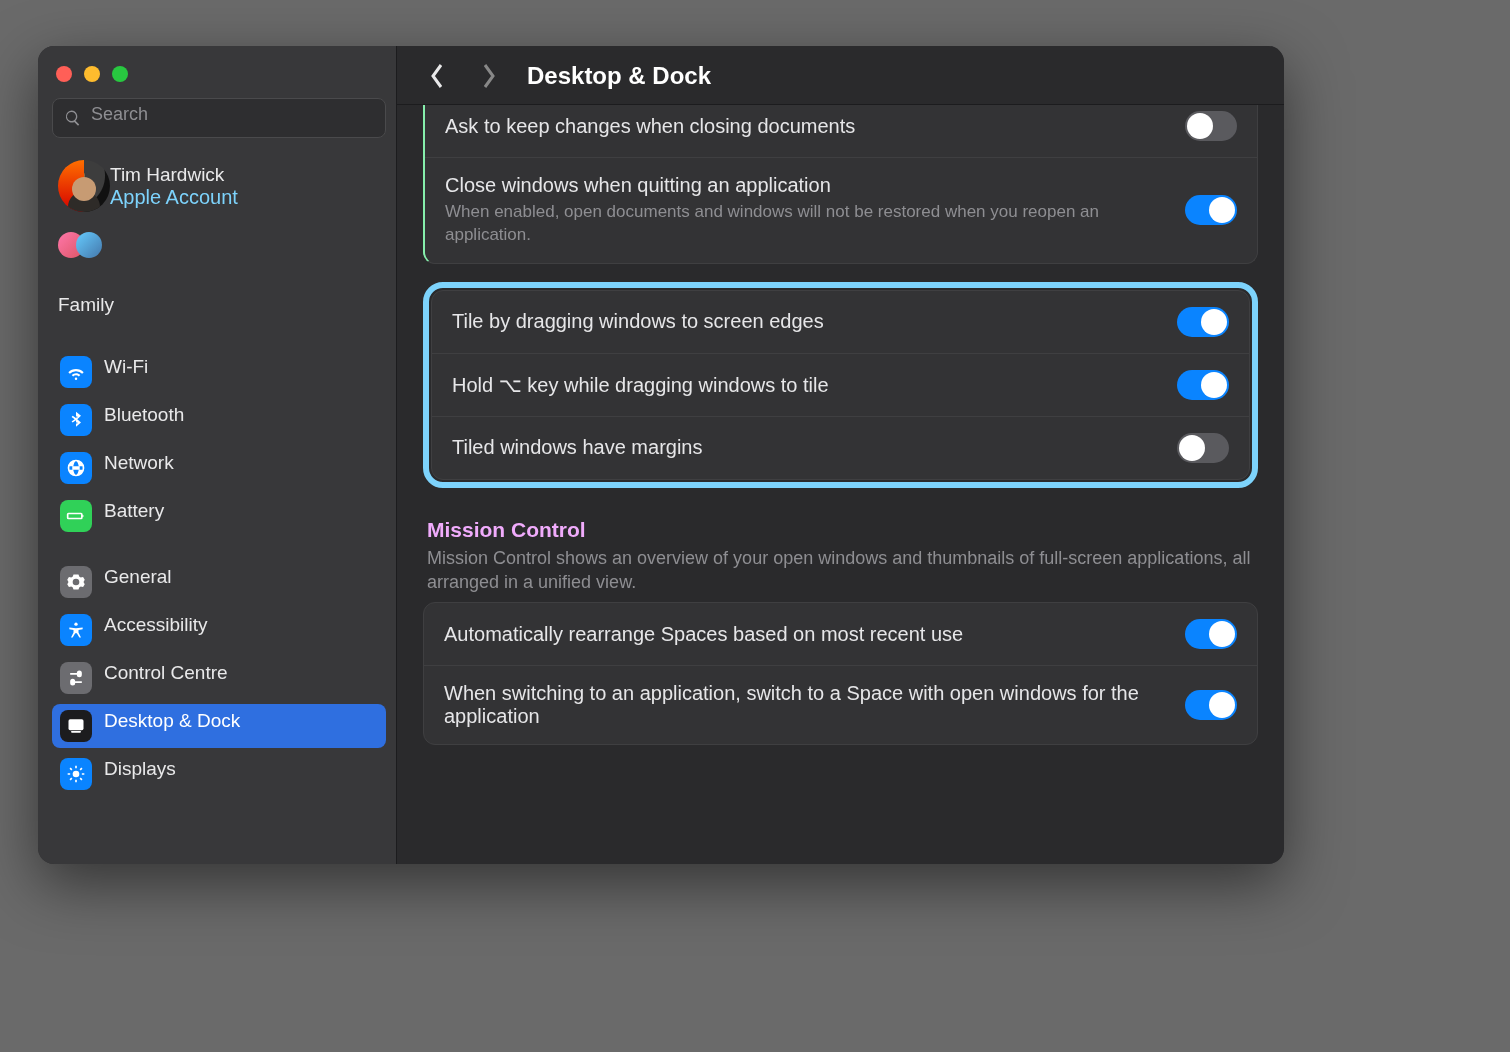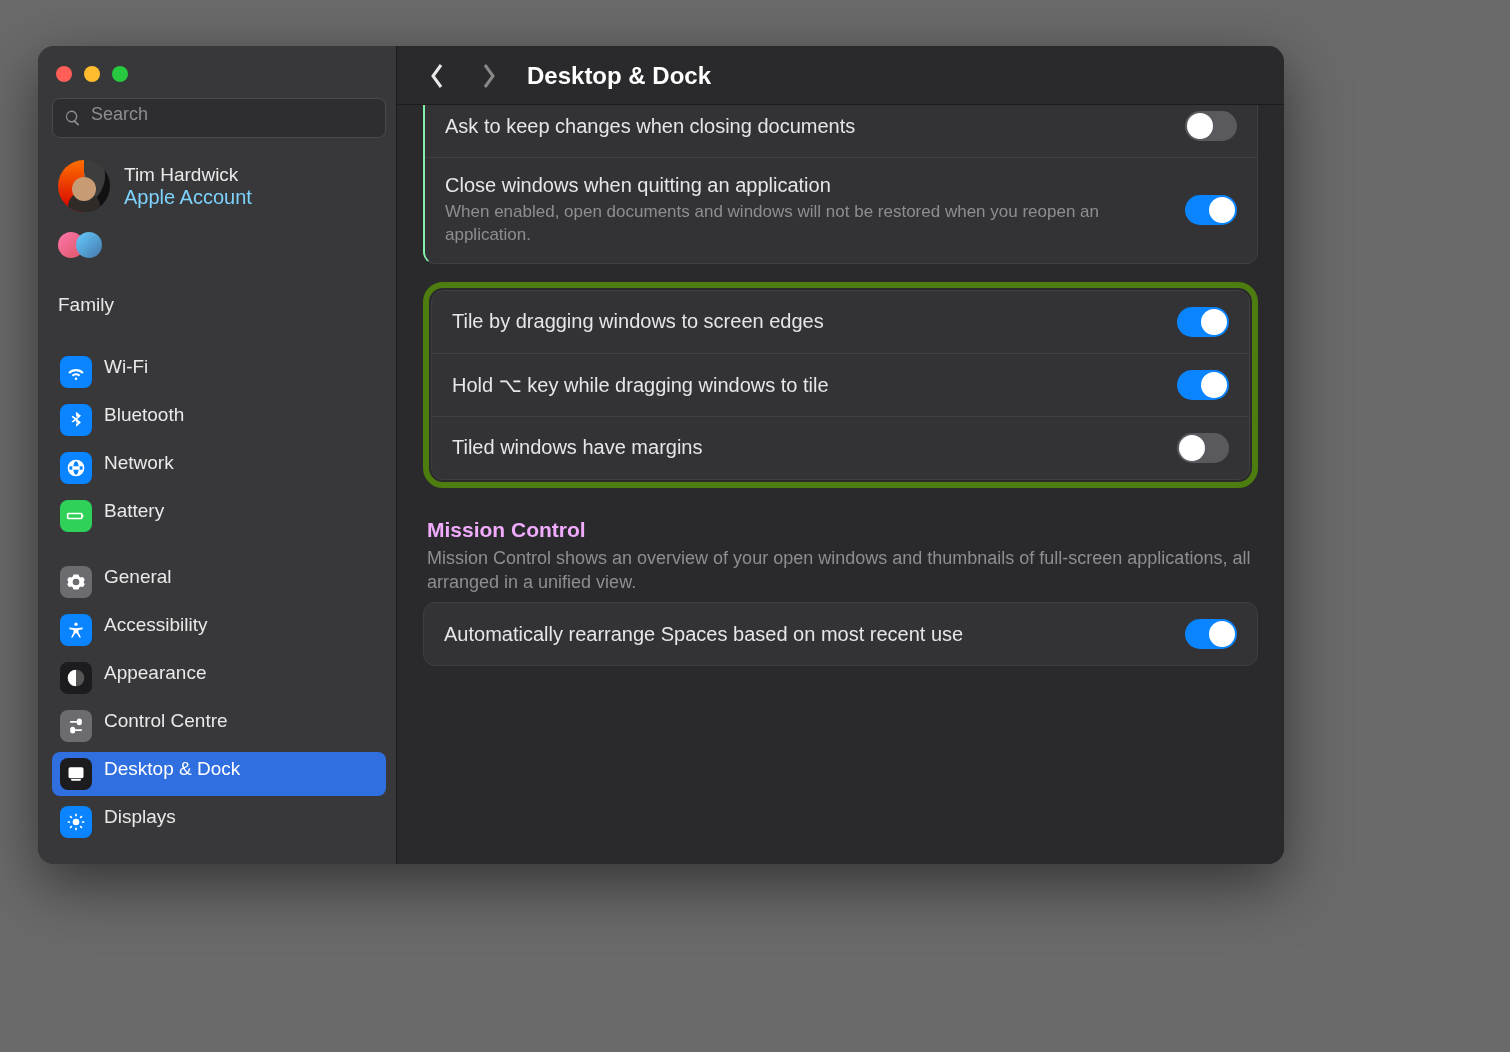--- a/index.html
+++ b/index.html
@@ -63,21 +63,20 @@
     color: #d0d0d2;
     font-size: 18px;
     padding: 0 12px 8px 38px;
     outline: none;
   }
   .search-input::placeholder { color: #8e8e92; }
 
   .account-row {
     display: flex;
     align-items: center;
-    gap: 14px;
     padding: 8px 6px;
     border-radius: 8px;
   }
   .avatar {
     width: 52px; height: 52px; border-radius: 50%;
     background: radial-gradient(circle at 30% 30%, #ffb74d 0 20%, #3d3d3d 22% 60%, #111 62% 100%);
     position: relative;
     overflow: hidden;
     flex-shrink: 0;
   }
@@ -158,21 +157,21 @@
   .toggle{
     width:52px;height:30px;border-radius:15px;background:#5a5a5e;position:relative;flex-shrink:0;
   }
   .toggle.on{background:#0a84ff;}
   .toggle .knob{
     position:absolute;width:26px;height:26px;border-radius:50%;background:#fff;top:2px;left:2px;transition:.15s;
   }
   .toggle.on .knob{left:24px;}
 
   .highlight-wrap{
-    border:6px solid #4d7c0f;border-radius:20px;padding:2px;margin-top:18px;
+    border:6px solid #7dd3fc;border-radius:20px;padding:2px;margin-top:18px;
   }
   .highlight-wrap .group{margin-top:0;}
 
   .section-head{margin:30px 4px 8px;}
   .section-head .title{color:#f0abfc;font-size:21px;font-weight:700;}
   .section-head .desc{color:#8e8e92;font-size:18px;margin-top:4px;line-height:1.35;}
 
   
   .content::before{
     content:"";display:block;height:0;
@@ -267,29 +266,20 @@
     <div class="nav-item">
       <div class="nav-icon ic-blue">
         <svg viewBox="0 0 24 24">
             <circle cx="12" cy="5" r="2"></circle>
             <path d="M4 9l8 1 8-1v2l-5 1v3l3 6h-2l-3-5h-2l-3 5H6l3-6v-3L4 11V9z"></path>
           </svg>
       </div>
       <span>Accessibility</span>
     </div>
     <div class="nav-item">
-      <div class="nav-icon ic-black">
-        <svg viewBox="0 0 24 24">
-            <path d="M12 2a10 10 0 100 20V2z" fill="#fff"></path>
-            <path d="M12 2v20a10 10 0 000-20z" fill="#555"></path>
-          </svg>
-      </div>
-      <span>Appearance</span>
-    </div>
-    <div class="nav-item">
       <div class="nav-icon ic-grey">
         <svg viewBox="0 0 24 24">
             <path d="M5 6h8a3 3 0 016 0h0v2h0a3 3 0 01-6 0H5V6zm14 10h-8a3 3 0 00-6 0H5v2h0a3 3 0 006 0h8v-2z"></path>
           </svg>
       </div>
       <span>Control Centre</span>
     </div>
     <div class="nav-item selected">
       <div class="nav-icon ic-black">
         <svg viewBox="0 0 24 24">
@@ -382,17 +372,25 @@
       </div>
       <div class="group">
         <div class="row">
           <div class="row-text">
             <div class="row-title">Automatically rearrange Spaces based on most recent use</div>
           </div>
           <div class="toggle on">
               <div class="knob"></div>
             </div>
         </div>
+        <div class="row">
+          <div class="row-text">
+            <div class="row-title">When switching to an application, switch to a Space with open windows for the application</div>
+          </div>
+          <div class="toggle on">
+              <div class="knob"></div>
+            </div>
+        </div>
       </div>
 
     </div>
   </main>
 </div>
 
 </body></html>

